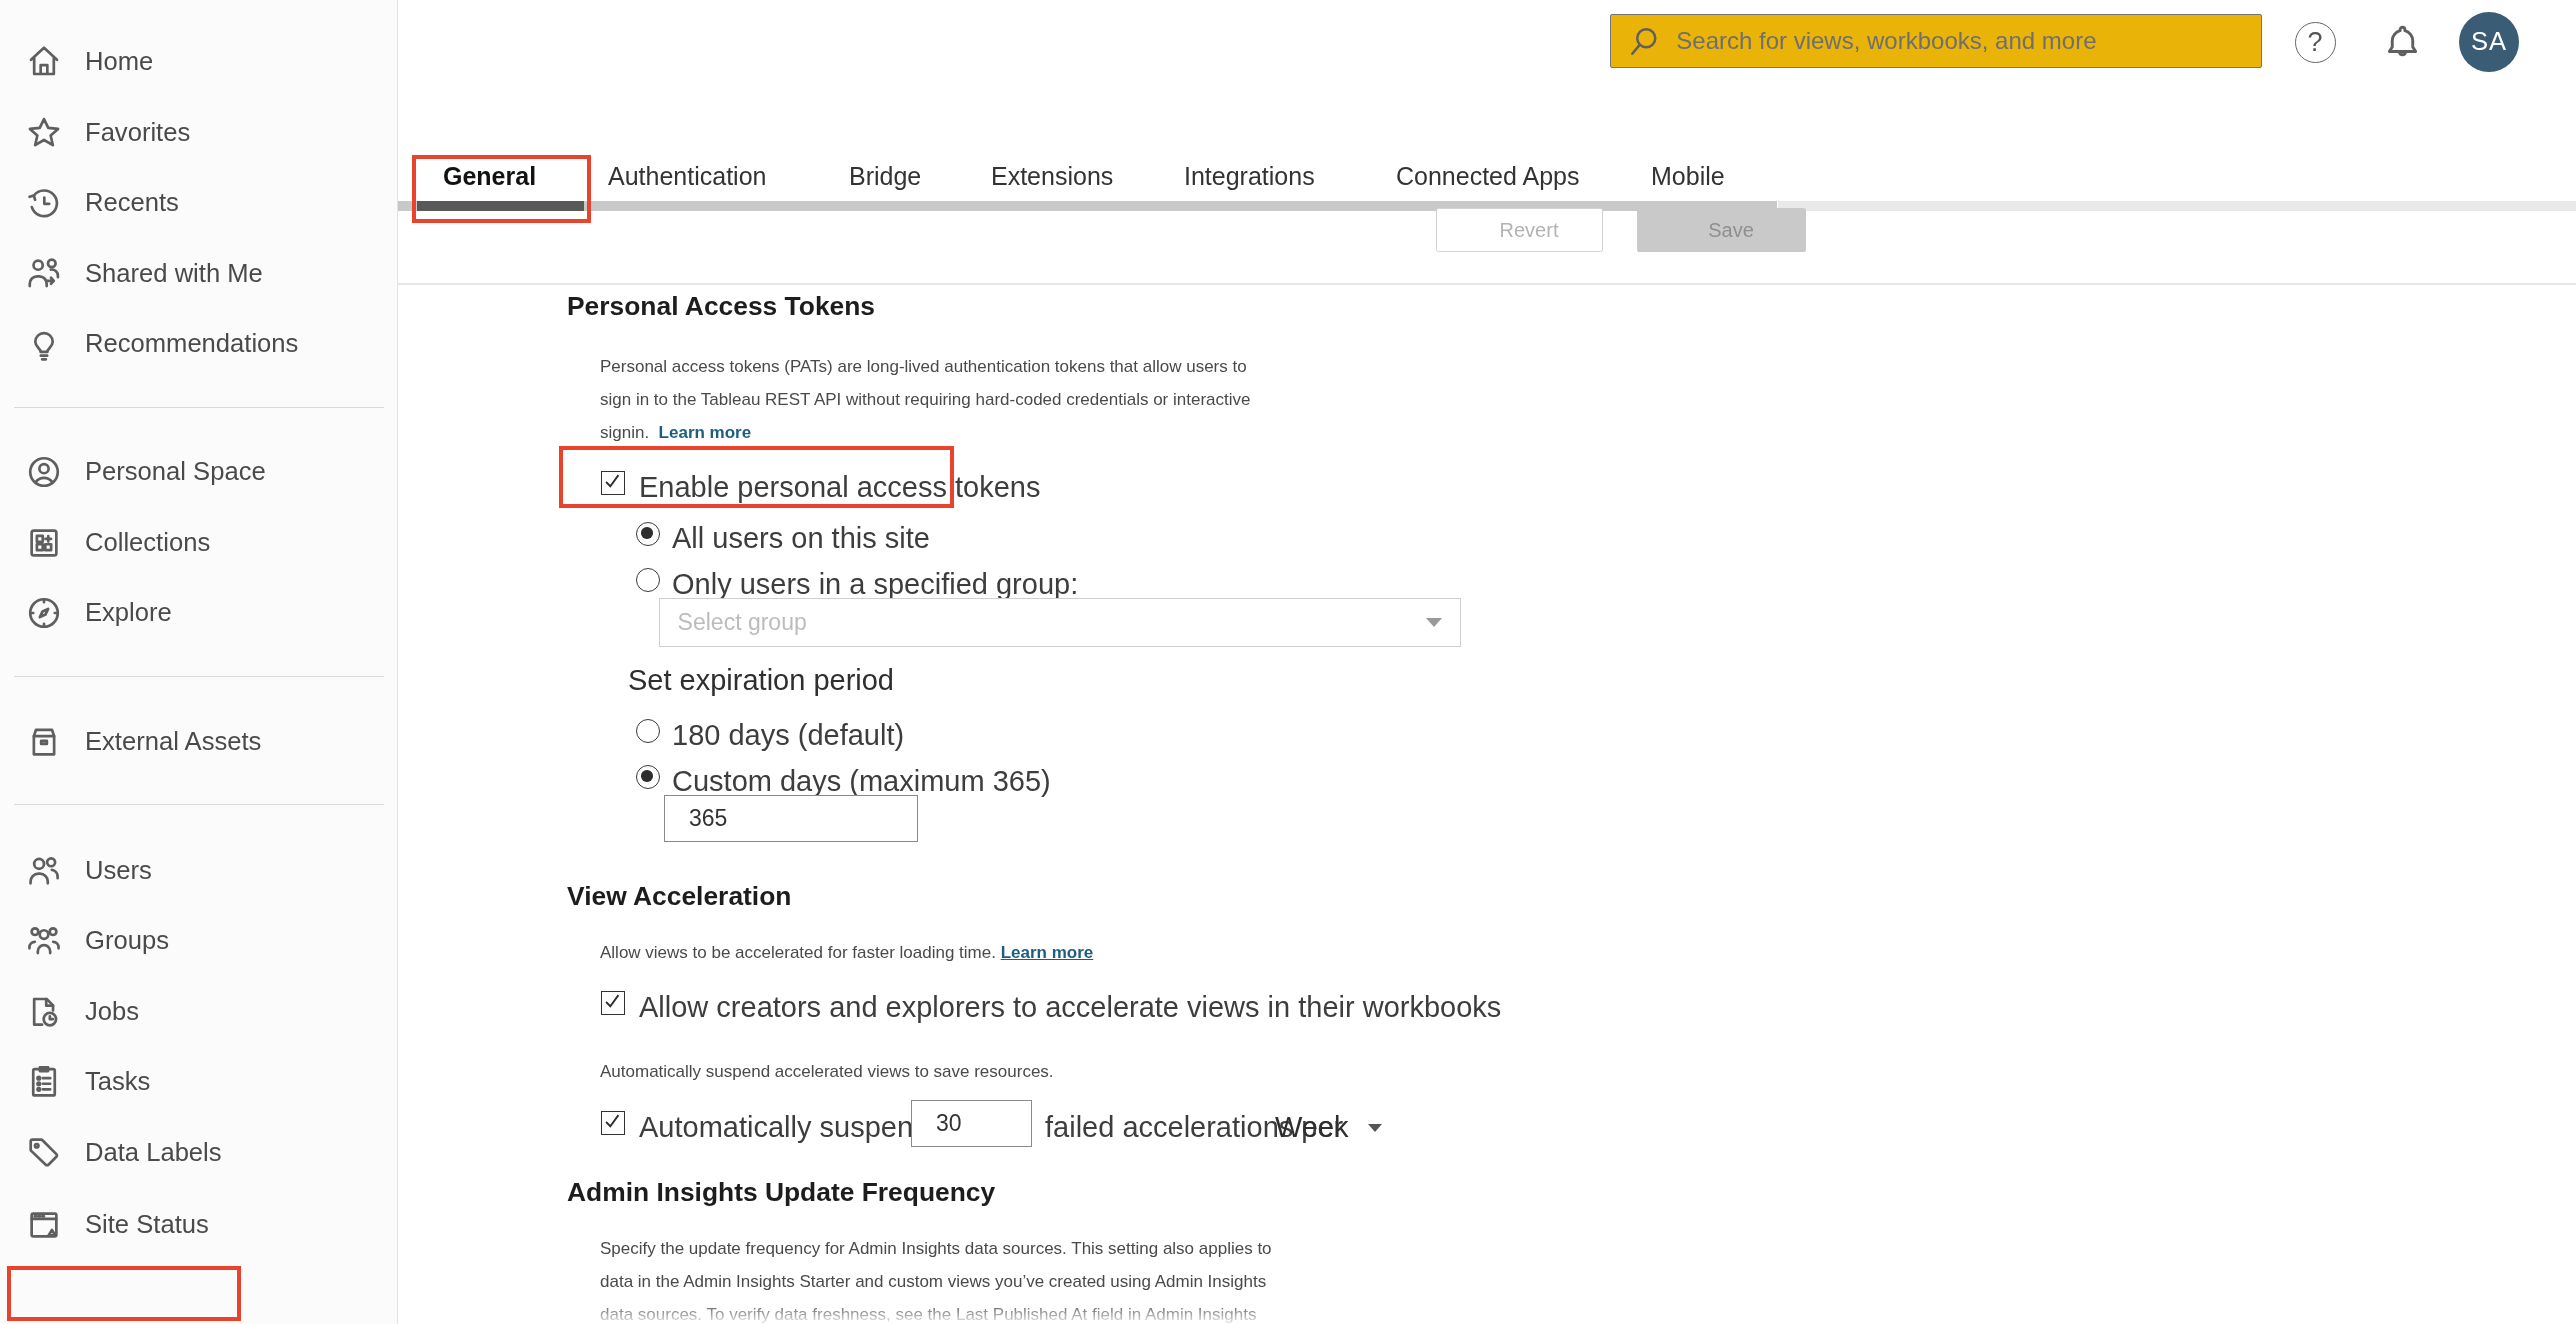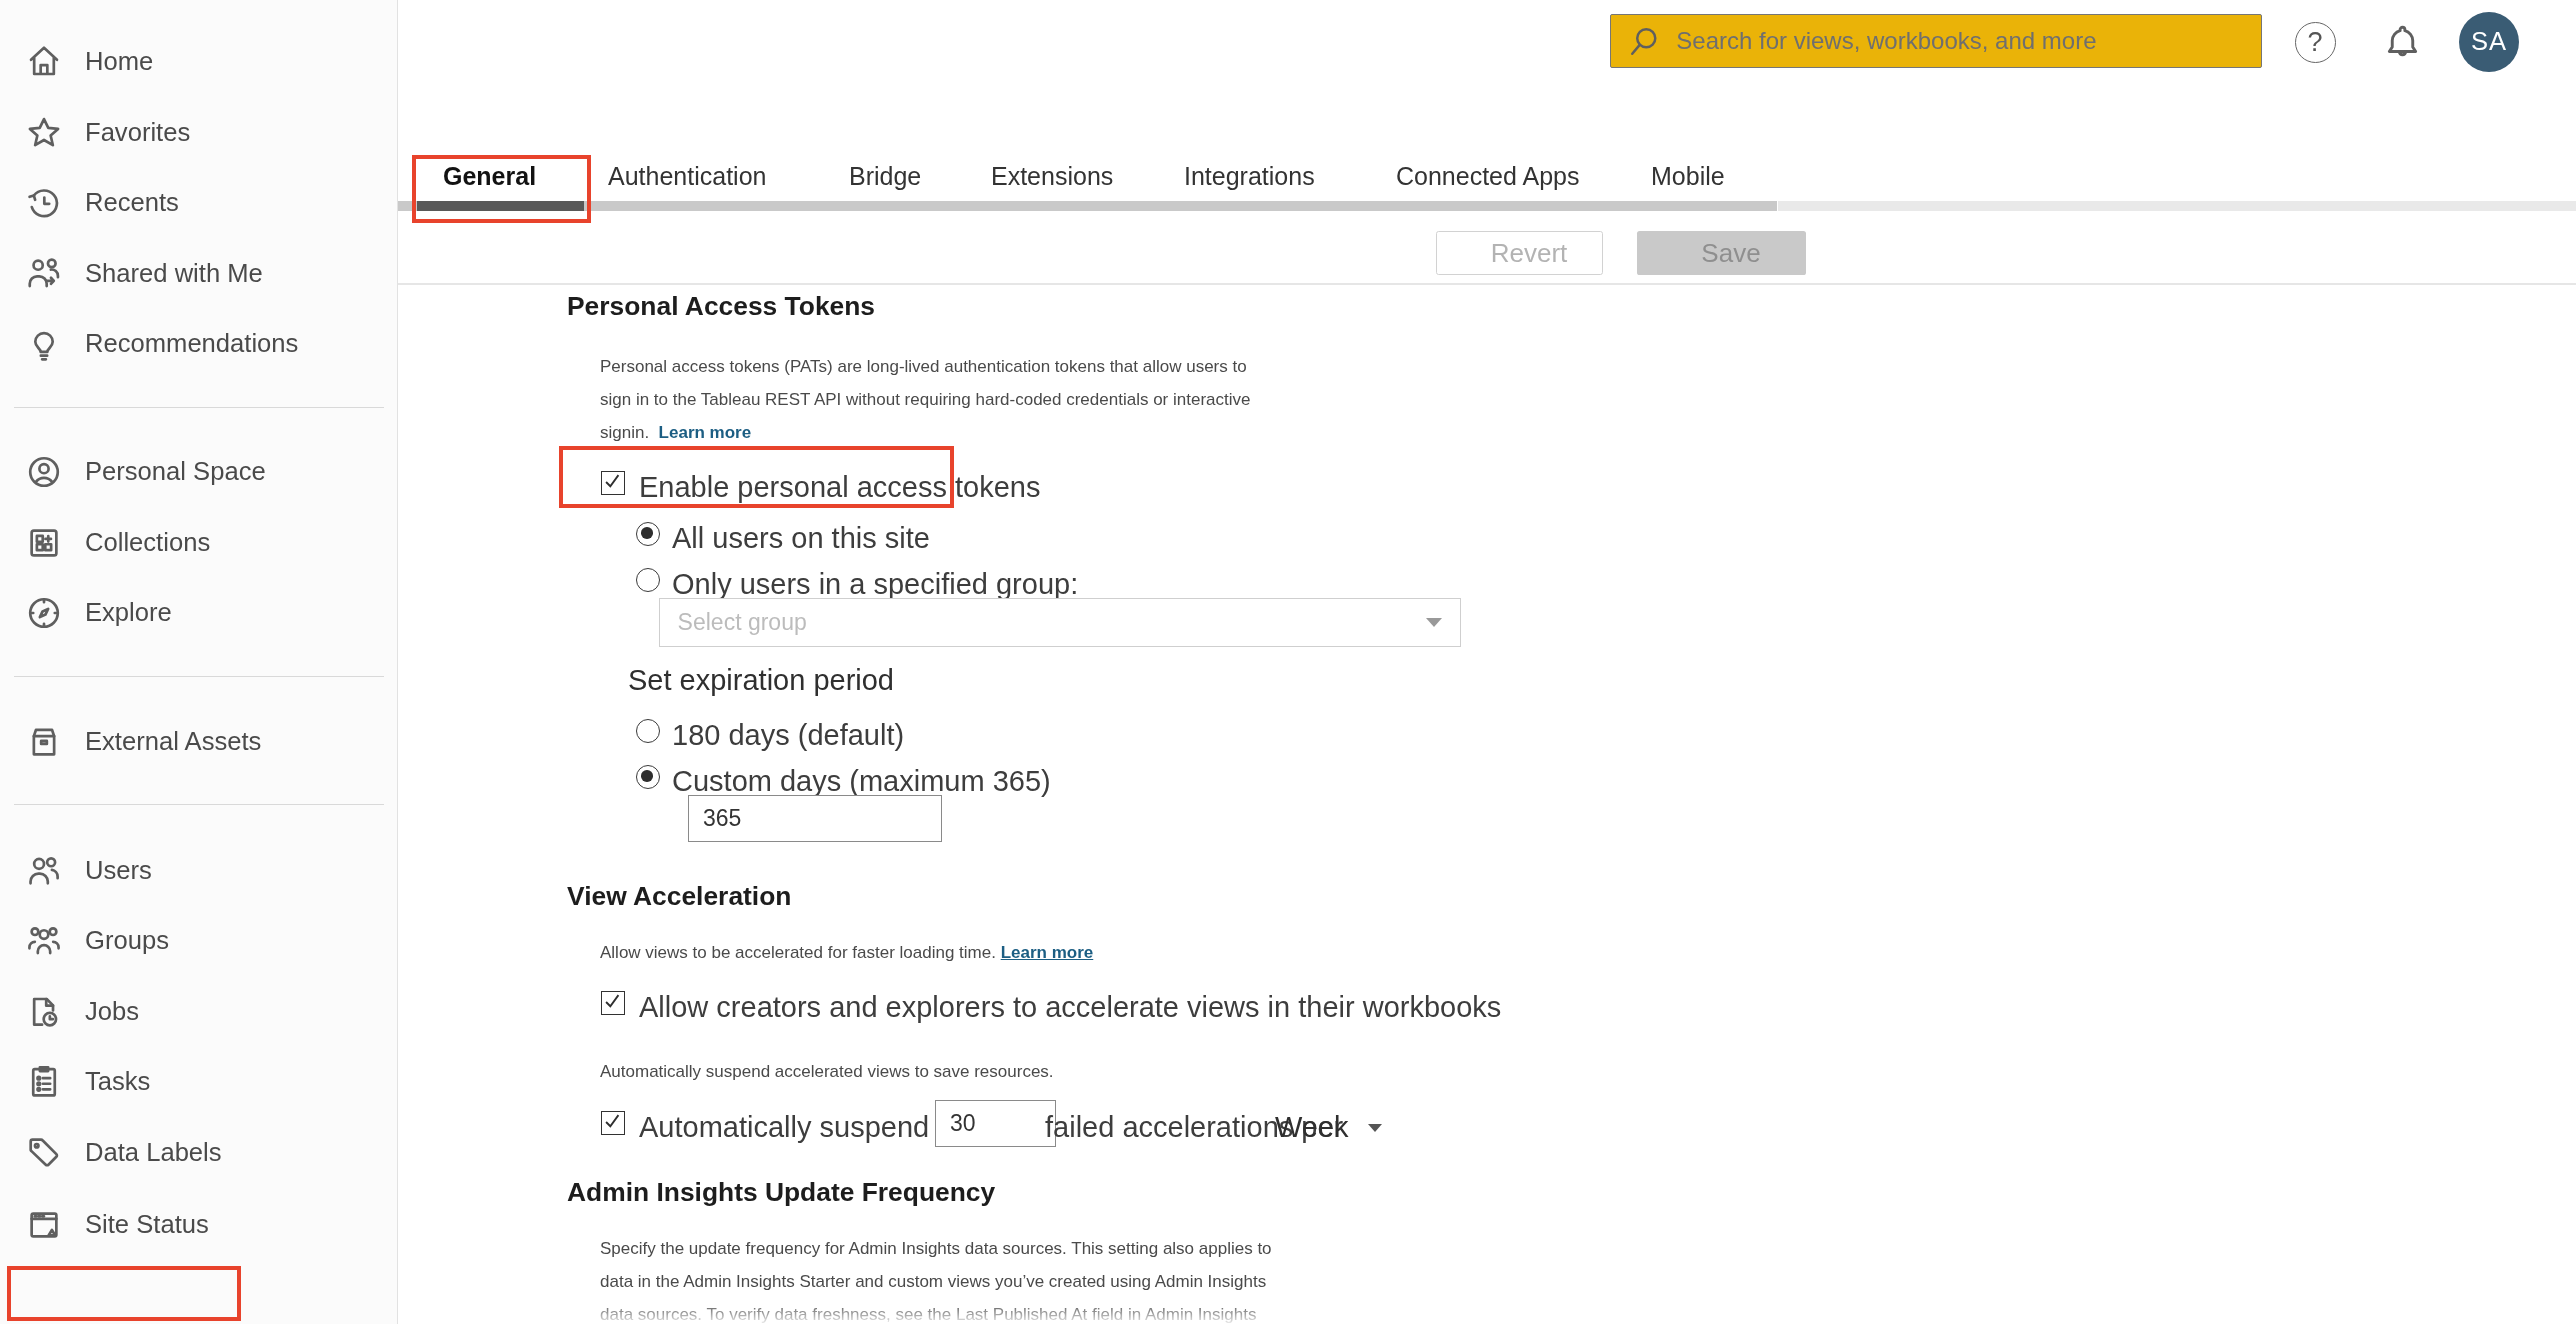--- a/index.html
+++ b/index.html
@@ -22,38 +22,38 @@
   #help-icon{left:2292px;}
   #bell-icon{left:2379px;}
   .help-circle{width:41px;height:41px;border:1.8px solid #666;border-radius:50%;display:flex;align-items:center;justify-content:center;box-sizing:border-box;font-size:27px;color:#555;}
   #avatar{position:absolute;left:2459px;top:11.5px;width:60px;height:60px;border-radius:50%;display:flex;align-items:center;justify-content:center;color:#fff;font-size:25.6px;letter-spacing:0.9px;cursor:pointer;}
   
   .tab{position:absolute;top:162px;font-size:25px;color:#333;cursor:pointer;white-space:nowrap;}
   .tab.active{font-weight:bold;color:#121212;}
   #hscroll-track1{position:absolute;left:398px;top:201px;width:1379px;height:9.7px;background:#c9c9c9;}
   #hscroll-track2{position:absolute;left:1778px;top:201px;width:798px;height:9.7px;background:#e9e9e9;}
   #hscroll-thumb{position:absolute;left:417px;top:201px;width:167px;height:9.7px;background:#595959;cursor:grab;}
-  .btn{position:absolute;top:231px;height:44px;box-sizing:border-box;font-size:26px;display:flex;align-items:center;justify-content:center;border-radius:2.6px;cursor:default;font-family:inherit;padding-left:25px;}
+  .btn{position:absolute;top:208px;height:44px;box-sizing:border-box;font-size:20px;display:flex;align-items:center;justify-content:center;border-radius:2.6px;cursor:default;font-family:inherit;padding-left:25px;}
   #revert-btn{left:1436px;width:167px;background:#fff;border:0.9px solid #d2d2d2;color:#b3b3b3;}
   #save-btn{left:1637px;width:169px;background:#c9c9c9;border:none;color:#8f8f8f;}
   #toolbar-divider{position:absolute;left:398px;top:283px;width:2178px;height:1.8px;background:#e6e6e6;}
   
   .h2{position:absolute;font-size:26.4px;font-weight:bold;color:#1d1d1d;white-space:nowrap;}
   .para{position:absolute;font-size:17px;color:#4a4a4a;line-height:33px;white-space:nowrap;}
   .lbl{font-size:29px;color:#3d3d3d;white-space:nowrap;}
   a.link{color:#1c5e83;text-decoration:none;font-weight:bold;cursor:pointer;}
   a.link.u{text-decoration:underline;}
   .checkbox{position:absolute;width:24px;height:24px;border:1.8px solid #323232;background:#fff;box-sizing:border-box;cursor:pointer;}
   .checkbox svg{position:absolute;left:0.9px;top:0px;width:18.5px;height:18.5px;}
   .radio{position:absolute;width:24px;height:24px;border:1.8px solid #3a3a3a;border-radius:50%;box-sizing:border-box;cursor:pointer;background:#fff;}
   .radio.checked::after{content:"";position:absolute;left:4.4px;top:4.4px;width:11.5px;height:11.5px;border-radius:50%;background:#2e2e2e;}
   .abs-lbl{position:absolute;}
   .select{position:absolute;box-sizing:border-box;border:1.8px solid #cfcfcf;background:#fff;display:flex;align-items:center;cursor:pointer;}
   .caret{width:0;height:0;border-left:8px solid transparent;border-right:8px solid transparent;border-top:9.7px solid #999;}
-  .txt-input{position:absolute;box-sizing:border-box;border:1.8px solid #8a8a8a;background:#fff;font-size:23px;color:#333;padding:0 14px;font-family:inherit;outline:none;margin-left:24px;}
+  .txt-input{position:absolute;box-sizing:border-box;border:1.8px solid #8a8a8a;background:#fff;font-size:23px;color:#333;padding:0 24px;font-family:inherit;outline:none;}
   
   .anno{position:absolute;border:4.4px solid #e8432c;box-sizing:border-box;pointer-events:none;}
   #bottom-fade{position:absolute;left:399px;bottom:0;width:2177px;height:23px;background:linear-gradient(rgba(255,255,255,0),rgba(255,255,255,.95));pointer-events:none;}
   svg.ic{fill:none;stroke:#5f5f5f;stroke-width:1.7;stroke-linecap:round;stroke-linejoin:round;}
 </style>
 </head>
 <body>
 
 <div id="app">
 

